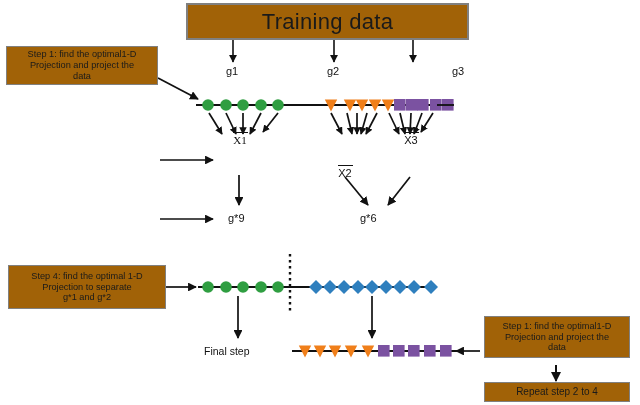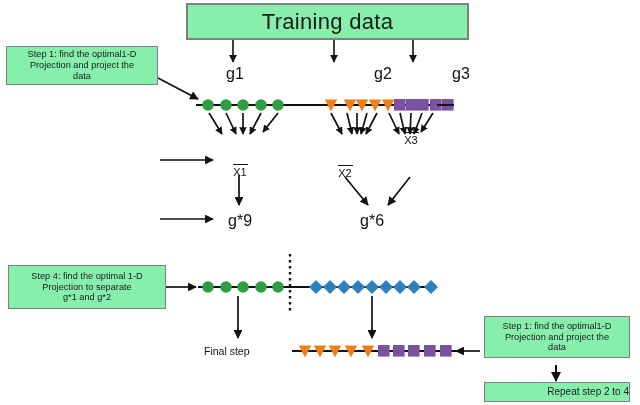--- a/index.html
+++ b/index.html
@@ -9,34 +9,34 @@
     font-family:"Liberation Sans", sans-serif;
     overflow:hidden;
     position:relative;
   }
   #stage{position:absolute;left:0;top:0;width:640px;height:405px;}
   svg.layer{position:absolute;left:0;top:0;width:640px;height:405px;overflow:visible;}
 
   .box{
     position:absolute;
     box-sizing:border-box;
-    background:#86efac;
+    background:#a16207;
     border:1.5px solid #808080;
     display:flex;align-items:center;justify-content:center;
     text-align:center;
     color:#1a1a1a;
     line-height:1.18;
   }
   .box.step{font-size:9.2px;padding:2px 4px;}
   .box.title{font-size:22px;border:2px solid #808080;letter-spacing:.3px;}
   .box.repeat{font-size:10px;}
 
   .lbl{
     position:absolute;
-    font-size:16px;
+    font-size:11px;
     color:#111;
     white-space:nowrap;
   }
   .lbl.small{font-size:10.5px;}
   .meanlbl{position:absolute;font-size:11px;color:#111;text-align:center;white-space:nowrap;}
   .meanlbl .bar{display:block;height:0;border-top:1.4px solid #111;width:15px;margin:0 auto 1px auto;}
 </style>
 </head>
 <body>
 
@@ -194,35 +194,35 @@
 Projection to separate
 g*1 and g*2</span>
   </div>
 
   <div class="box step" style="left:484px;top:316px;width:146px;height:42px;">
     <span style="white-space:pre-line;">Step 1: find the optimal1-D
 Projection and project the
 data</span>
   </div>
 
-  <div class="box repeat" style="left:484px;top:382px;width:146px;height:20px;justify-content:flex-end;">
+  <div class="box repeat" style="left:484px;top:382px;width:146px;height:20px;">
     <span>Repeat step 2 to 4</span>
   </div>
 
   <div class="lbl" style="left:226px;top:65px;">
     <span>g1</span>
   </div>
-  <div class="lbl" style="left:327px;top:65px;margin-left:47px;">
+  <div class="lbl" style="left:327px;top:65px;">
     <span>g2</span>
   </div>
   <div class="lbl" style="left:405px;top:65px;margin-left:47px;">
     <span>g3</span>
   </div>
 
-  <div class="meanlbl" style="left:229px;top:164px;width:22px;">
+  <div class="meanlbl" style="left:229px;top:132px;width:22px;font-family:Liberation Serif, serif;">
     <span class="bar"></span>
     <span>X1</span>
   </div>
   <div class="meanlbl" style="left:334px;top:165px;width:22px;">
     <span class="bar"></span>
     <span>X2</span>
   </div>
   <div class="meanlbl" style="left:400px;top:132px;width:22px;">
     <span class="bar"></span>
     <span>X3</span>

